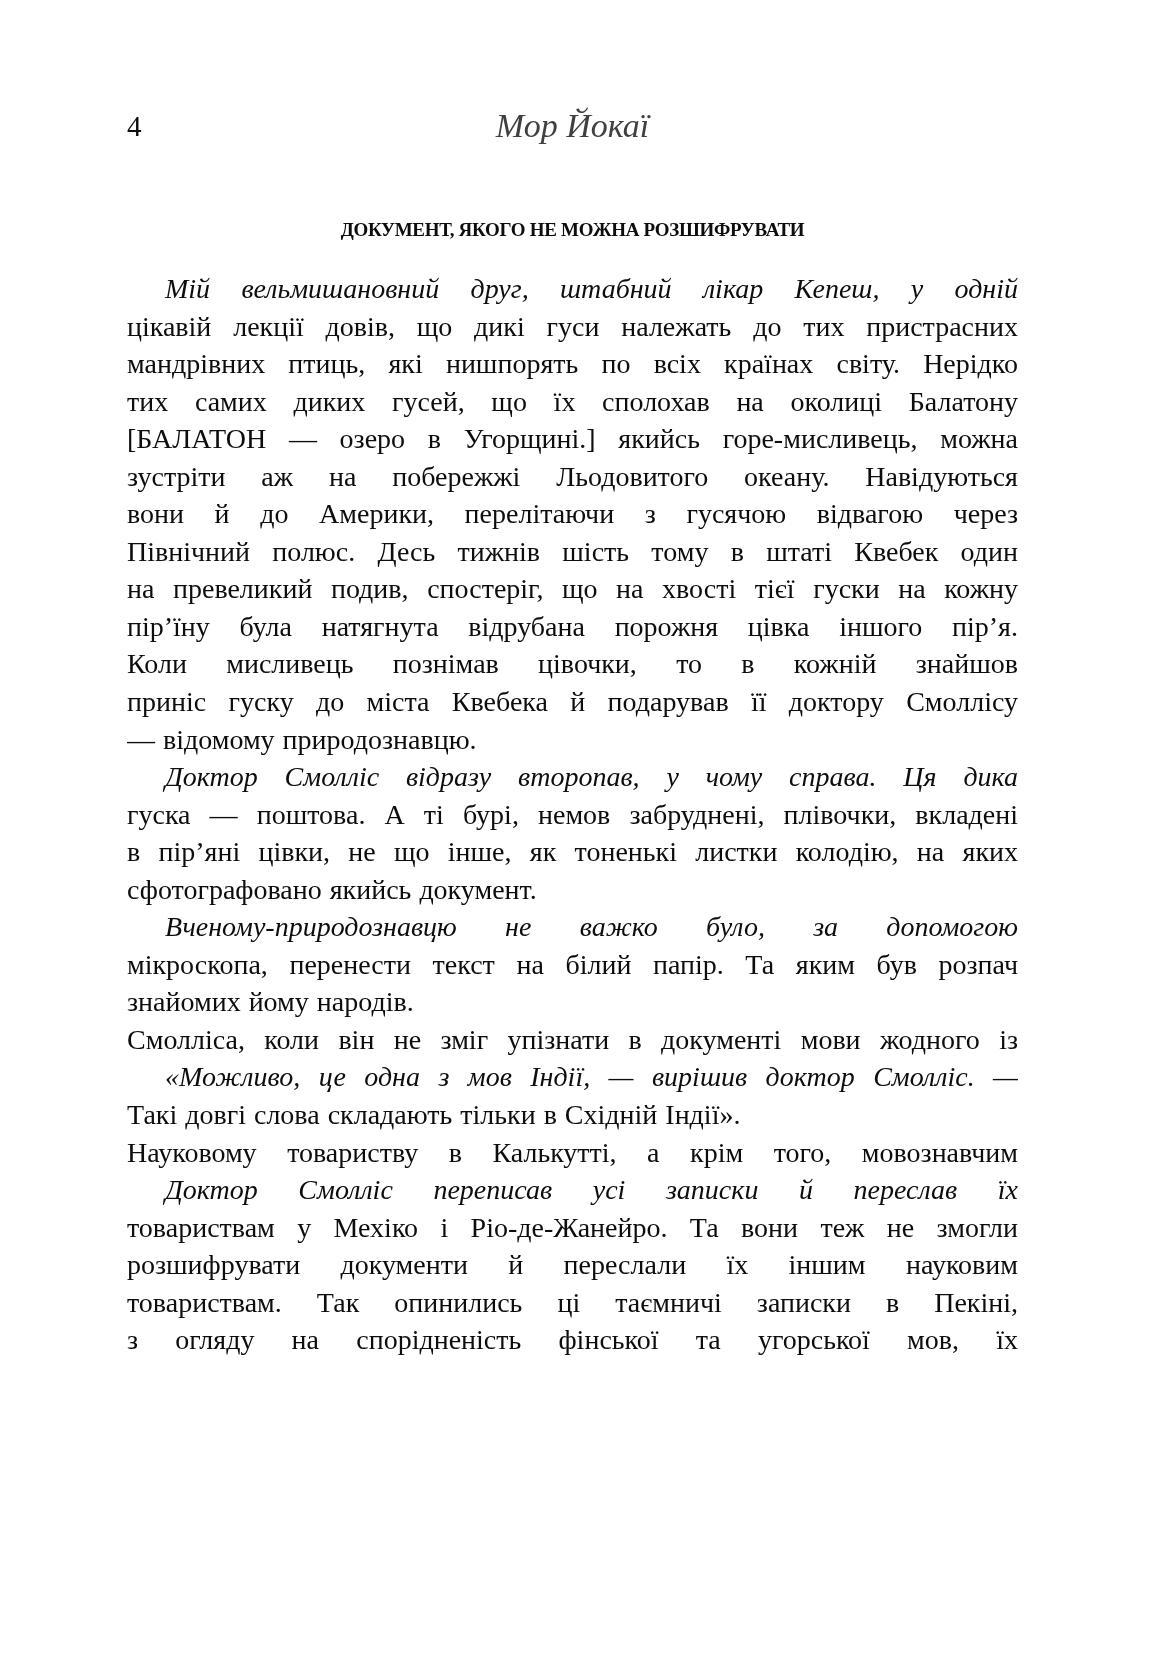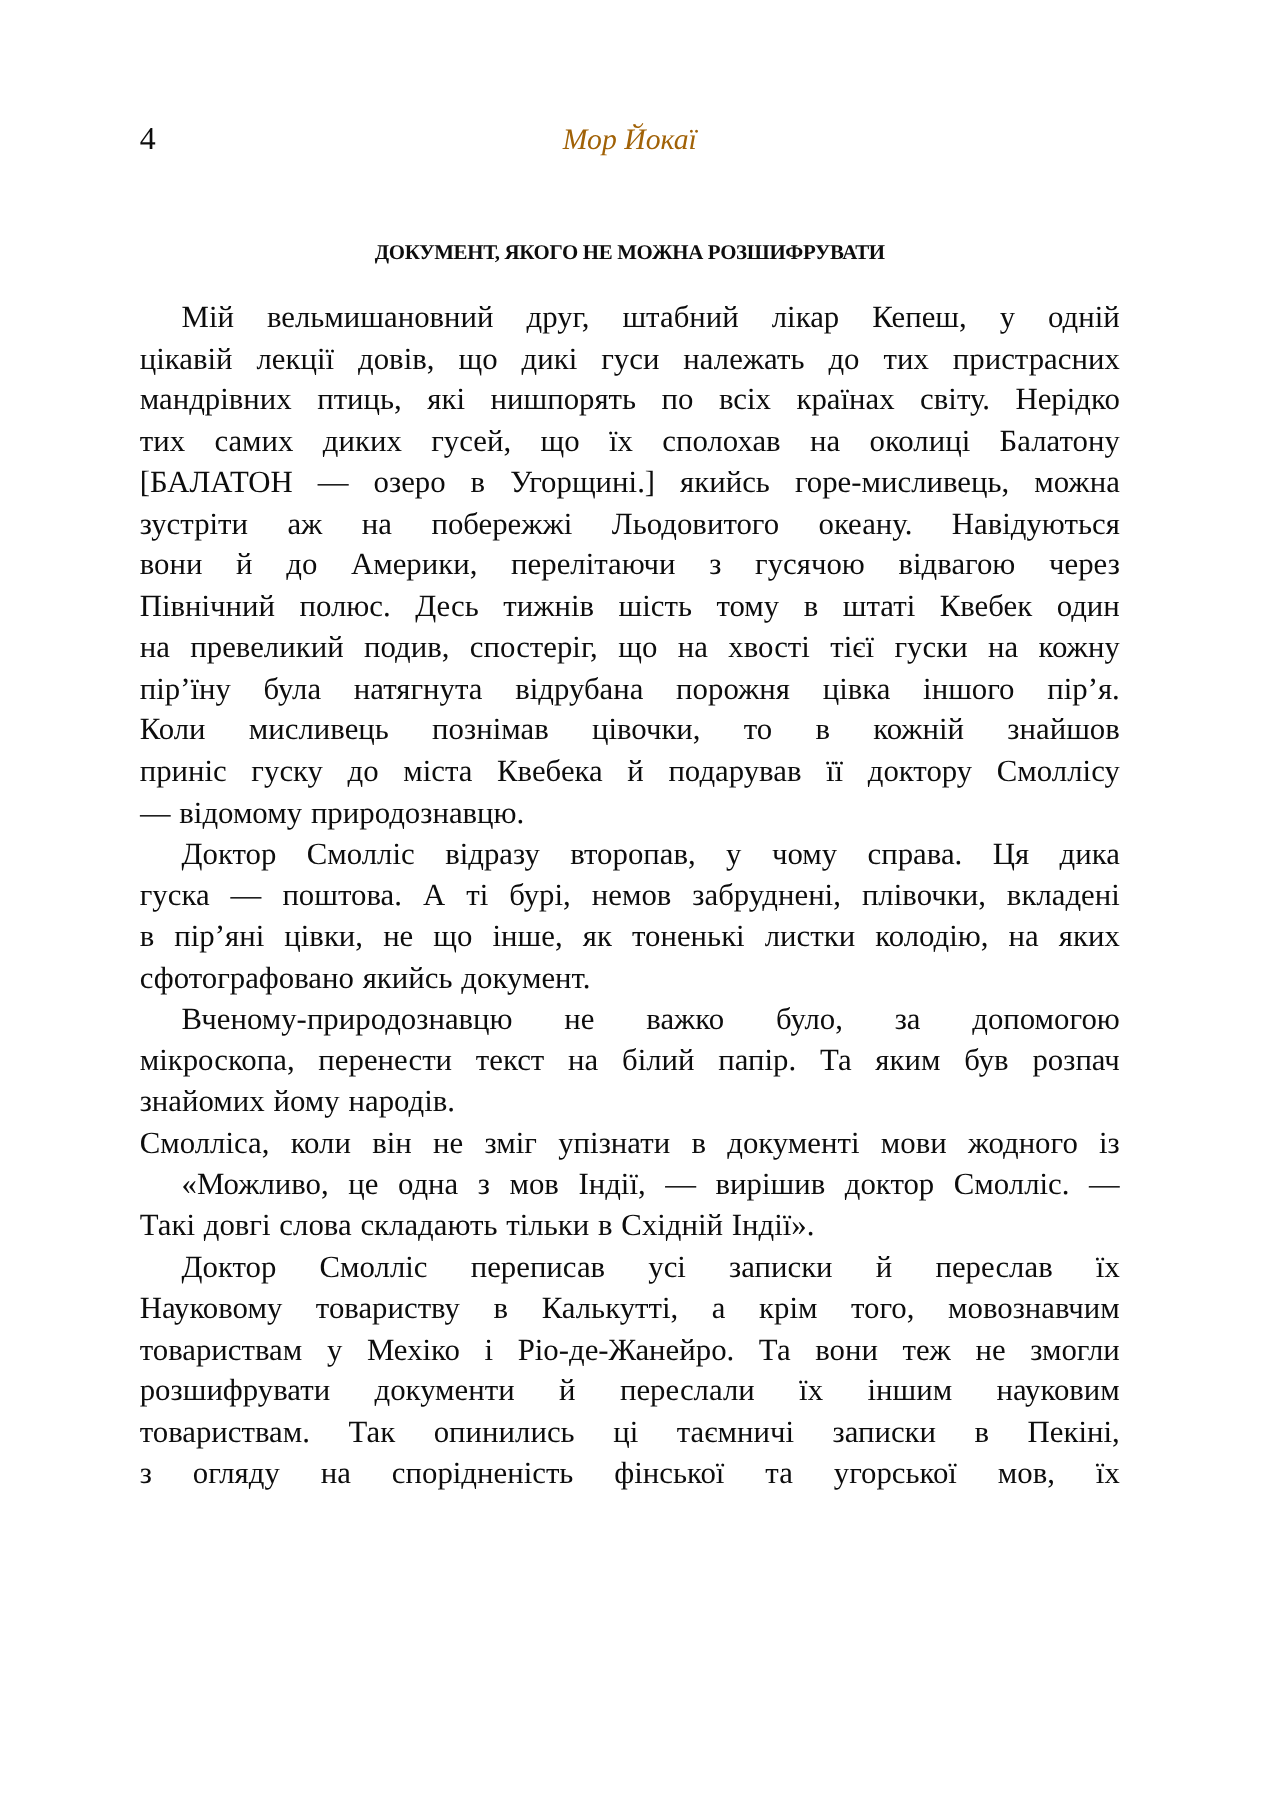--- a/index.html
+++ b/index.html
@@ -31,23 +31,23 @@
     line-height: 32px;
     font-style: normal;
   }
   .running-title {
     position: absolute;
     left: 0;
     right: 0;
     top: 0;
     text-align: center;
     font-style: italic;
-    font-size: 27px;
+    font-size: 34px;
     line-height: 32px;
-    color: #a16207;
+    color: #404040;
   }
   .chapter-title {
     position: absolute;
     top: 200px;
     left: 127px;
     width: 891px;
     text-align: center;
     font-weight: bold;
     font-size: 19px;
     line-height: 34px;
@@ -67,20 +67,21 @@
     overflow: hidden;
     text-align: justify;
     text-align-last: justify;
     word-spacing: 1px;
   }
   .line--last {
     text-align-last: left;
   }
   .line--indent {
     text-indent: 38px;
+    font-style: italic;
   }
 </style>
 </head>
 <body>
 
 <div class="page">
 
   <div class="running-head">
     <div class="page-number">4</div>
     <div class="running-title">Мор Йокаї</div>
@@ -115,22 +116,22 @@
         <div class="line line--indent">Вченому-природознавцю не важко було, за допомогою</div>
         <div class="line">мікроскопа, перенести текст на білий папір. Та яким був розпач</div>
         <div class="line line--last">знайомих йому народів.</div>
         <div class="line">Смолліса, коли він не зміг упізнати в документі мови жодного із</div>
       </div>
       <div>
         <div class="line line--indent">«Можливо, це одна з мов Індії, — вирішив доктор Смолліс. —</div>
         <div class="line line--last">Такі довгі слова складають тільки в Східній Індії».</div>
       </div>
       <div>
+        <div class="line">Науковому товариству в Калькутті, а крім того, мовознавчим</div>
         <div class="line line--indent">Доктор Смолліс переписав усі записки й переслав їх</div>
-        <div class="line">Науковому товариству в Калькутті, а крім того, мовознавчим</div>
         <div class="line">товариствам у Мехіко і Ріо-де-Жанейро. Та вони теж не змогли</div>
         <div class="line">розшифрувати документи й переслали їх іншим науковим</div>
         <div class="line">товариствам. Так опинились ці таємничі записки в Пекіні,</div>
         <div class="line">з огляду на спорідненість фінської та угорської мов, їх</div>
       </div>
     </div>
 
 </div>
 
 </body></html>

